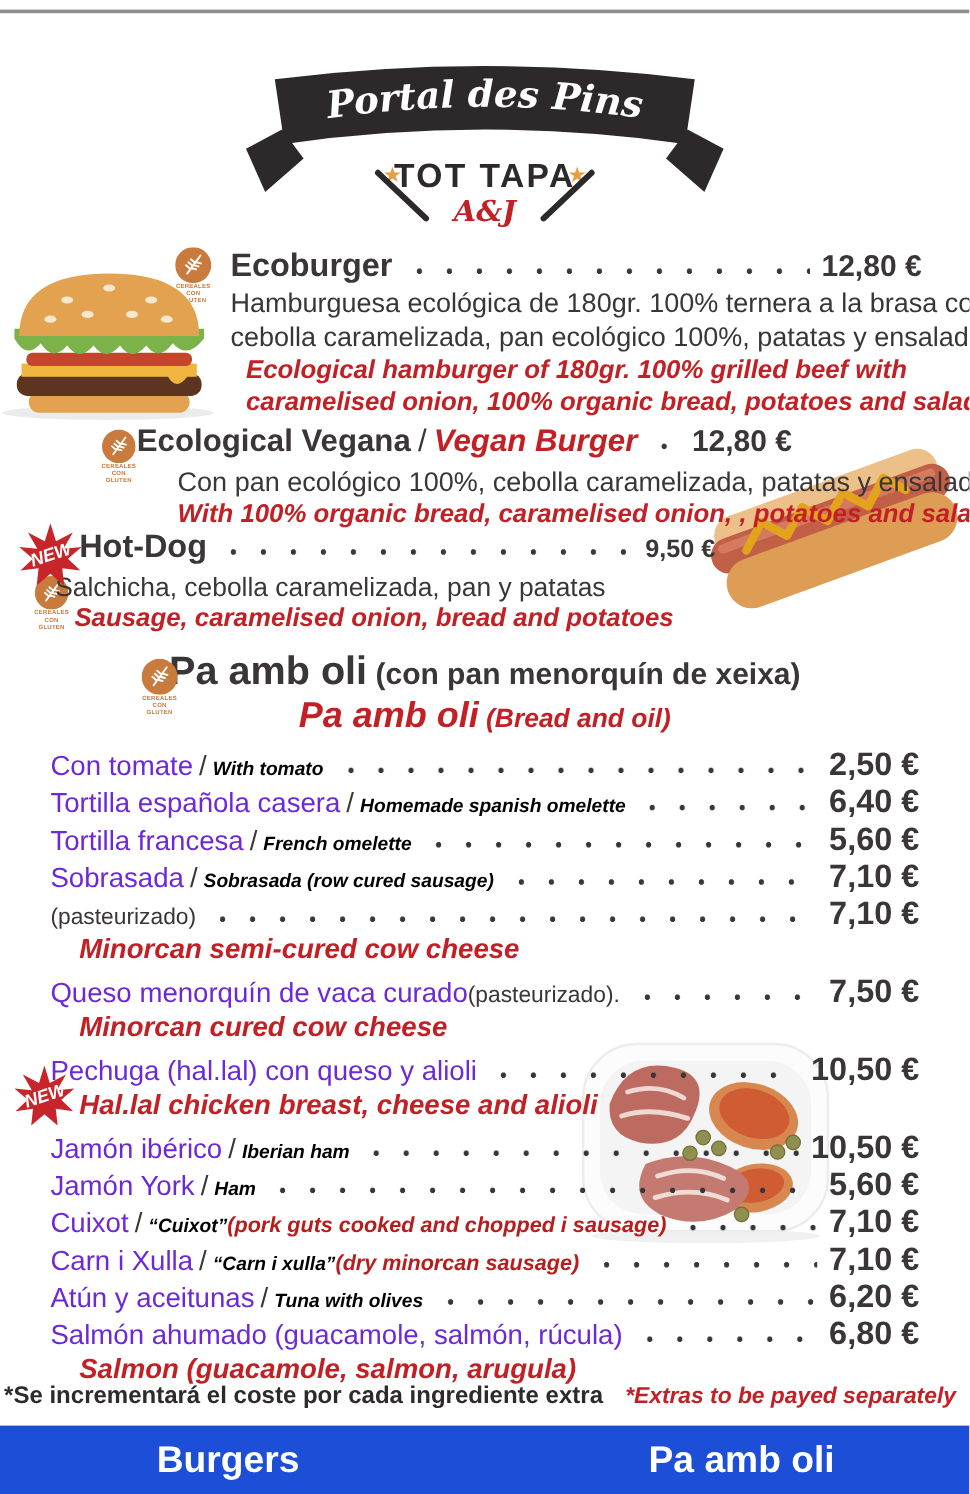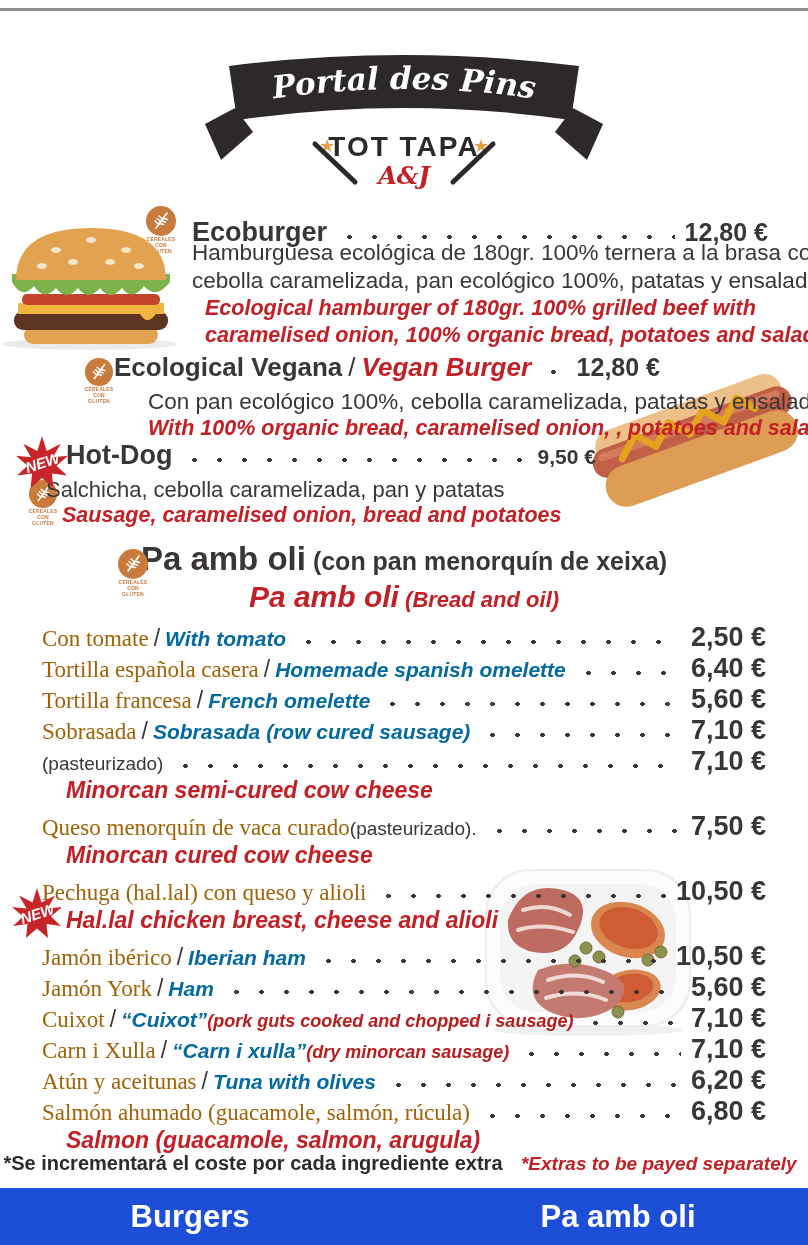--- a/index.html
+++ b/index.html
@@ -49,23 +49,23 @@
   .sec-title .paren { font-size:25px; font-weight:700; color:#3a3637; }
   .sec-sub { position:absolute; left:0; top:580px; width:808px; text-align:center; z-index:4; }
   .sec-sub .big { font-size:30px; font-weight:700; font-style:italic; color:#c32026; }
   .sec-sub .paren { font-size:22px; font-weight:700; font-style:italic; color:#c32026; }
 
   
   .list { position:absolute; left:42px; top:622px; width:724px; z-index:4; }
   .item-wrap { position:relative; }
   .row { display:flex; align-items:baseline; line-height:31px; height:31px; }
   .row .price { font-size:27px; }
-  .seg-es { color:#a16207; font-size:23px; white-space:nowrap;font-family:Liberation Serif, serif; }
+  .seg-es { color:#6d28d9; font-size:23px; white-space:nowrap; }
   .seg-sep { color:#3a3637; font-size:23px; padding:0 5px; }
-  .seg-en { color:#0369a1; font-style:italic; font-weight:600; font-size:21px; white-space:nowrap; }
+  .seg-en { color:#000000; font-style:italic; font-weight:600; font-size:16px; white-space:nowrap; }
   .seg-es-small { color:#3a3637; font-size:19px; white-space:nowrap; }
   .seg-en-small { color:#b91c1c; font-style:italic; font-weight:600; font-size:18px; white-space:nowrap; }
   .subline { color:#c32026; font-style:italic; font-weight:600; font-size:23px; line-height:26px; padding-left:24px; }
   .gap-after { margin-bottom:8px; }
 
   
   .footnote { position:absolute; left:0; top:1152px; width:800px; text-align:center; z-index:6; }
   .footnote .es { font-size:20px; font-weight:700; color:#2e2a2a; }
   .footnote .en { font-size:19px; font-weight:700; font-style:italic; color:#c32026; margin-left:14px; }
   .tabbar { position:absolute; left:0; top:1188px; width:808px; height:57px; background:#1d4ed8; display:flex; z-index:7;gap:48px; }
@@ -123,21 +123,21 @@
           <line x1="12.5" y1="18" x2="9" y2="15"></line>
         <line x1="14.5" y1="15.5" x2="11" y2="12.5"></line>
           <line x1="16.5" y1="13" x2="13" y2="10"></line>
         <line x1="13.5" y1="17.5" x2="17.5" y2="18.5"></line>
           <line x1="15.5" y1="15" x2="19.5" y2="16"></line>
         <line x1="17.5" y1="12.5" x2="21.5" y2="13.5"></line>
       </g>
     </svg>
     <div class="gl-cap"><span>CEREALES</span><br><span>CON GLUTEN</span></div>
   </div>
-  <div class="flexrow" style="left:192px; top:217px; width:576px;justify-content:center;">
+  <div class="flexrow" style="left:192px; top:206px; width:576px;justify-content:center;">
     <span class="item-title">Ecoburger</span>
     <span class="dots"></span>
     <span class="price" style="font-size:25px;">12,80 €</span>
   </div>
   <div class="desc" style="left:192px; top:240px;">Hamburguesa ecológica de 180gr. 100% ternera a la brasa con</div>
   <div class="desc" style="left:192px; top:268px;">cebolla caramelizada, pan ecológico 100%, patatas y ensalada</div>
   <div class="desc-red" style="left:205px; top:296px;">Ecological hamburger of 180gr. 100% grilled beef with</div>
   <div class="desc-red" style="left:205px; top:323px;">caramelised onion, 100% organic bread, potatoes and salad</div>
 
   <div class="photo" style="left:592px; top:398px; transform:rotate(-20deg);">

